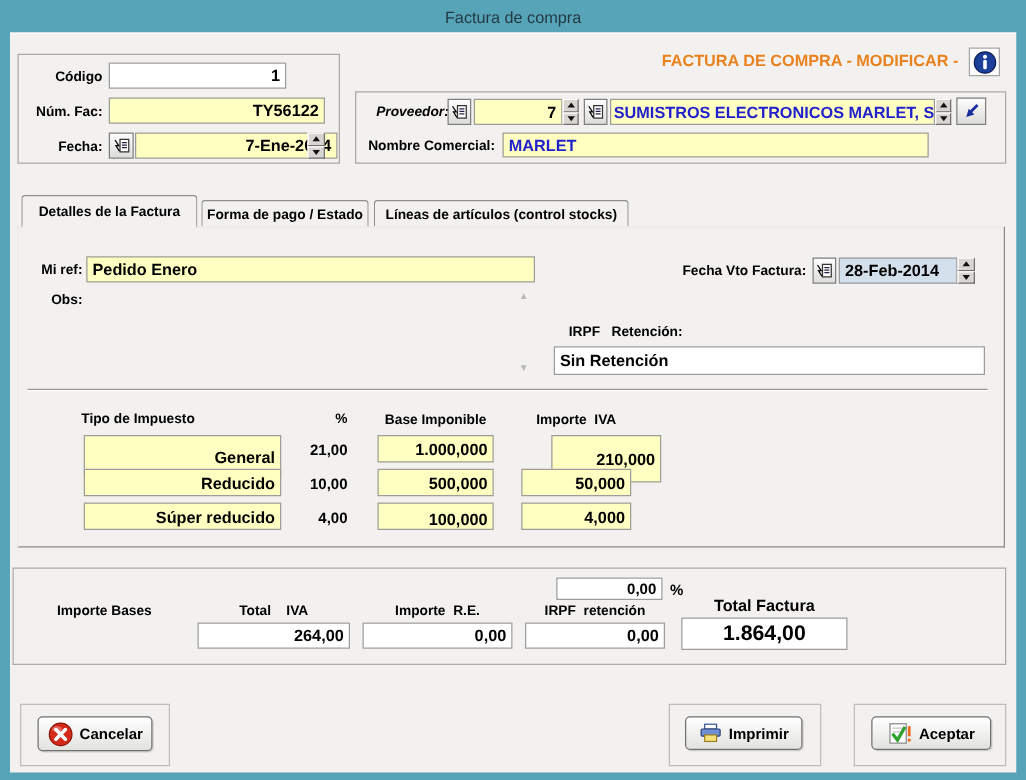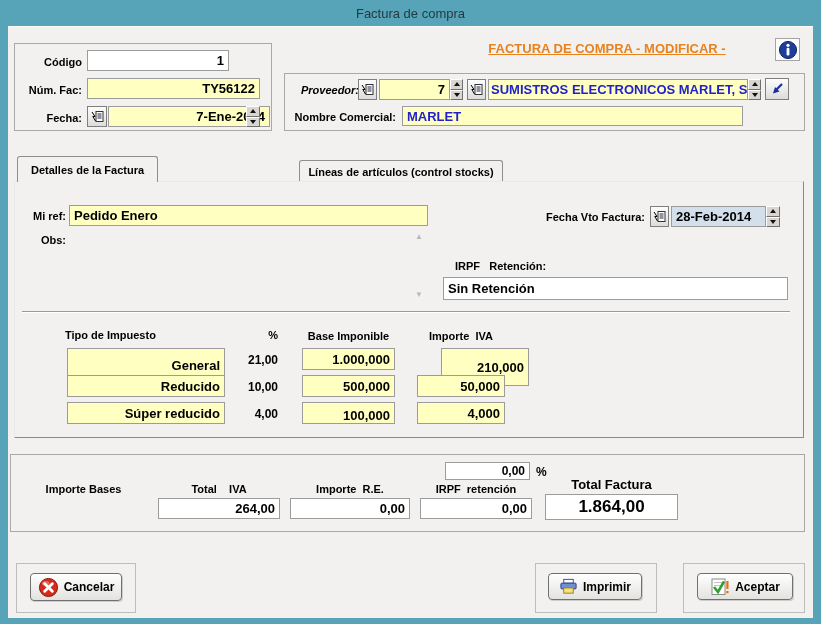--- a/index.html
+++ b/index.html
@@ -81,21 +81,21 @@
       </div>
     <div class="spin" style="left:238px;top:79px;width:14px;height:21px;">
       <div>
           <i class="tri-up"></i>
         </div>
       <div>
           <i class="tri-down"></i>
         </div>
     </div>
 
-    <div class="modetitle" style="left:468px;top:14px;width:262px;text-decoration:underline;">FACTURA DE COMPRA - MODIFICAR -</div>
+    <div class="modetitle" style="left:509px;top:14px;width:262px;">FACTURA DE COMPRA - MODIFICAR -</div>
     <div class="lkp" style="left:767px;top:11px;width:25px;height:23px;border-color:#a5a5a5;background:#fdfdfd;">
       <svg width="20" height="20" viewBox="0 0 21 21">
         <circle cx="10.5" cy="10.5" r="9" fill="#1c3f9a" stroke="#0e1f55"></circle>
         <circle cx="10.5" cy="5.6" r="1.7" fill="#fff"></circle>
         <rect x="9" y="8.2" width="3" height="8" rx="1.3" fill="#fff"></rect>
       </svg>
     </div>
 
     <div class="groupbox" style="left:276px;top:46px;width:521px;height:58px;"></div>
     <span class="lbl" style="left:290px;top:57px;width:64px;text-align:center;font-style:italic;">Proveedor:</span>
@@ -146,20 +146,23 @@
       </svg>
     </div>
     <span class="lbl" style="left:282px;top:84px;width:106px;text-align:right;">Nombre Comercial:</span>
     <div class="field yellow blue" style="left:394px;top:79px;width:341px;height:20px;">
         <span>MARLET</span>
       </div>
 
     <div class="tab" style="left:9px;top:129px;width:141px;height:26px;z-index:3;">
         <span>Detalles de la Factura</span>
       </div>
+    <div class="tab" style="left:153px;top:133px;width:134px;height:22px;">
+        <span>Forma de pago / Estado</span>
+      </div>
     <div class="tab" style="left:291px;top:133px;width:204px;height:22px;">
         <span>Líneas de artículos (control stocks)</span>
       </div>
     <div class="panel" style="left:6px;top:154px;width:790px;height:257px;z-index:2;"></div>
     <div style="position:absolute;left:10px;top:153px;width:139px;height:3px;background:#f2f1ef;z-index:4;"></div>
 
     <span class="lbl" style="left:18px;top:183px;width:40px;text-align:right;z-index:5;">Mi ref:</span>
     <div class="field yellow" style="left:61px;top:178px;width:359px;height:21px;z-index:5;">
         <span>Pedido Enero</span>
       </div>

